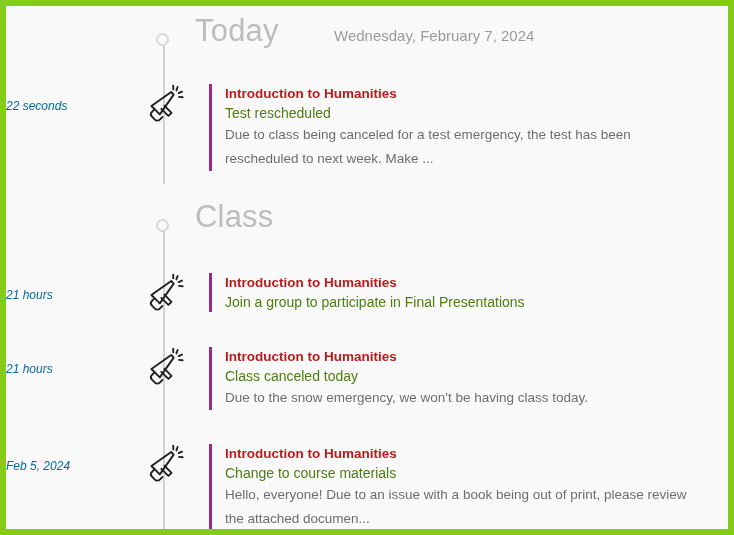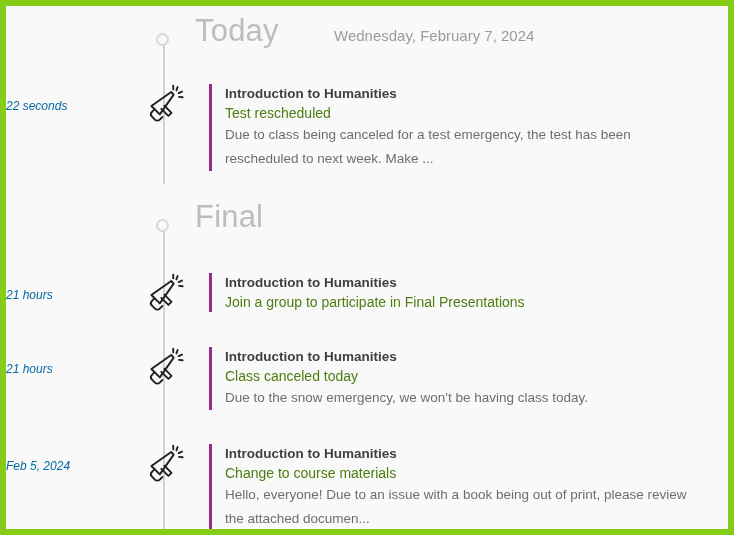--- a/index.html
+++ b/index.html
@@ -104,21 +104,21 @@
     position: absolute;
     left: 203px;
     padding-left: 13px;
     border-left: 3px solid #9c2a8e;
     box-sizing: border-box;
     width: 500px;
   }
   .notif-course {
     font-size: 13.5px;
     font-weight: bold;
-    color: #404040;
+    color: #b91c1c;
     line-height: 19px;
     white-space: nowrap;
   }
   .notif-subject {
     font-size: 14px;
     font-weight: 400;
     color: #4d7c0f;
     line-height: 20px;
     white-space: nowrap;
   }
@@ -162,21 +162,21 @@
     </div>
     <div class="notif-body" style="top:0px;">
       <div class="notif-course">Introduction to Humanities</div>
       <div class="notif-subject">Test rescheduled</div>
       <div class="notif-text">Due to class being canceled for a test emergency, the test has been rescheduled to next week. Make ...</div>
     </div>
   </div>
 
   <div class="section-header" style="top:213px;">
     <div class="section-dot"></div>
-    <div class="section-title">Final</div>
+    <div class="section-title">Class</div>
   </div>
 
   <div class="notif-row" style="top:267px;">
     <div class="notif-time" style="top:15px;">21 hours</div>
     <div class="notif-icon" style="top:0px;">
       <svg width="46" height="46" viewBox="0 0 46 46" fill="none" stroke="#231f20" stroke-width="1.9" stroke-linecap="round" stroke-linejoin="round">
         <path d="M32.2 8.0 L12.4 22.0 L20.8 30.4 L34.7 10.6 Z"></path>
         <path d="M15.6 25.2 L13.0 27.8 C11.6 29.2 11.6 31.3 13.0 32.7 L15.9 35.6 C17.3 37.0 19.4 37.0 20.8 35.6 L23.4 33.0"></path>
         <path d="M22.3 24.8 L29.4 31.9 L32.5 28.8 L25.4 21.7"></path>
         <path d="M37.4 6.4 L38.6 3.0"></path>

